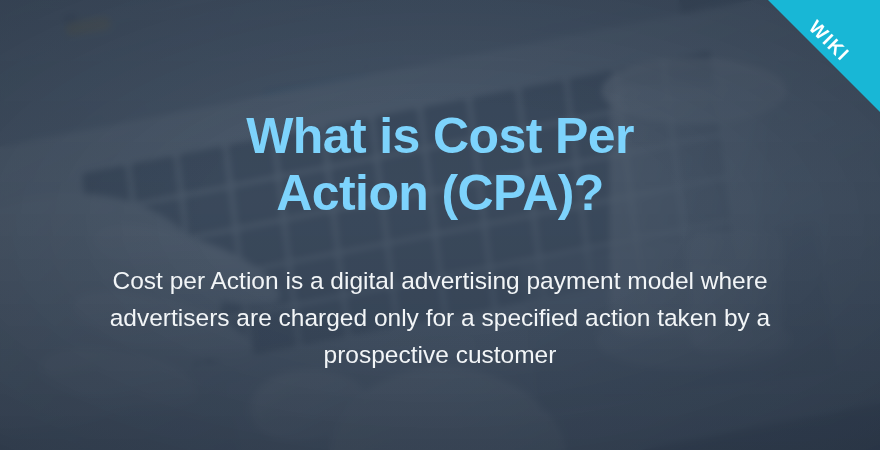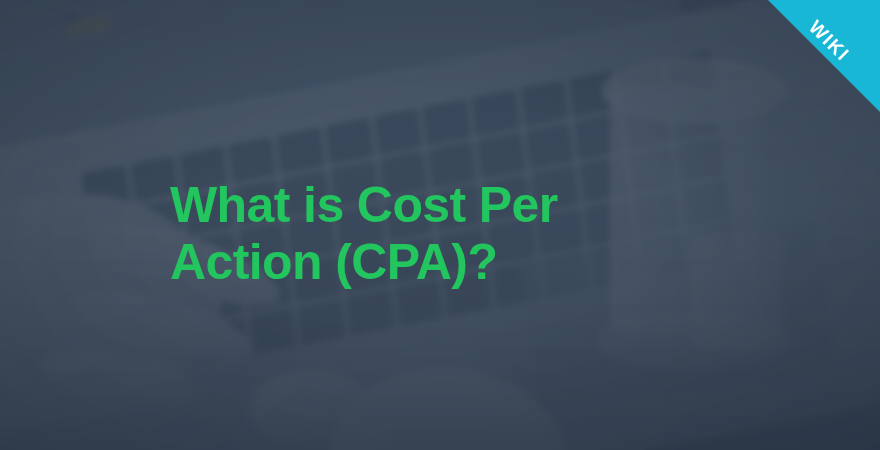--- a/index.html
+++ b/index.html
@@ -305,22 +305,22 @@
     display: flex;
     flex-direction: column;
     align-items: center;
     justify-content: center;
     padding-top: 18px;
     box-sizing: border-box;
   }
   .headline {
     margin: 12px;
     width: 540px;
-    text-align: left;
-    color: #22c55e;
+    text-align: center;
+    color: #7dd3fc;
     font-size: 50px;
     line-height: 57px;
     font-weight: bold;
     letter-spacing: -0.6px;
     font-family: "Liberation Sans", sans-serif;
   }
   .subline {
     margin: 28px 0 0 0;
     width: 690px;
     text-align: center;
@@ -453,15 +453,16 @@
   <div class="overlay"></div>
   <div class="vignette"></div>
 
   <div class="ribbon">
     <div class="ribbon-tri"></div>
     <div class="ribbon-label">WIKI</div>
   </div>
 
   <div class="content">
     <h1 class="headline">What is Cost Per Action (CPA)?</h1>
+    <p class="subline">Cost per Action is a digital advertising payment model where advertisers are charged only for a specified action taken by a prospective customer</p>
   </div>
 
 </div>
 
 </body></html>

